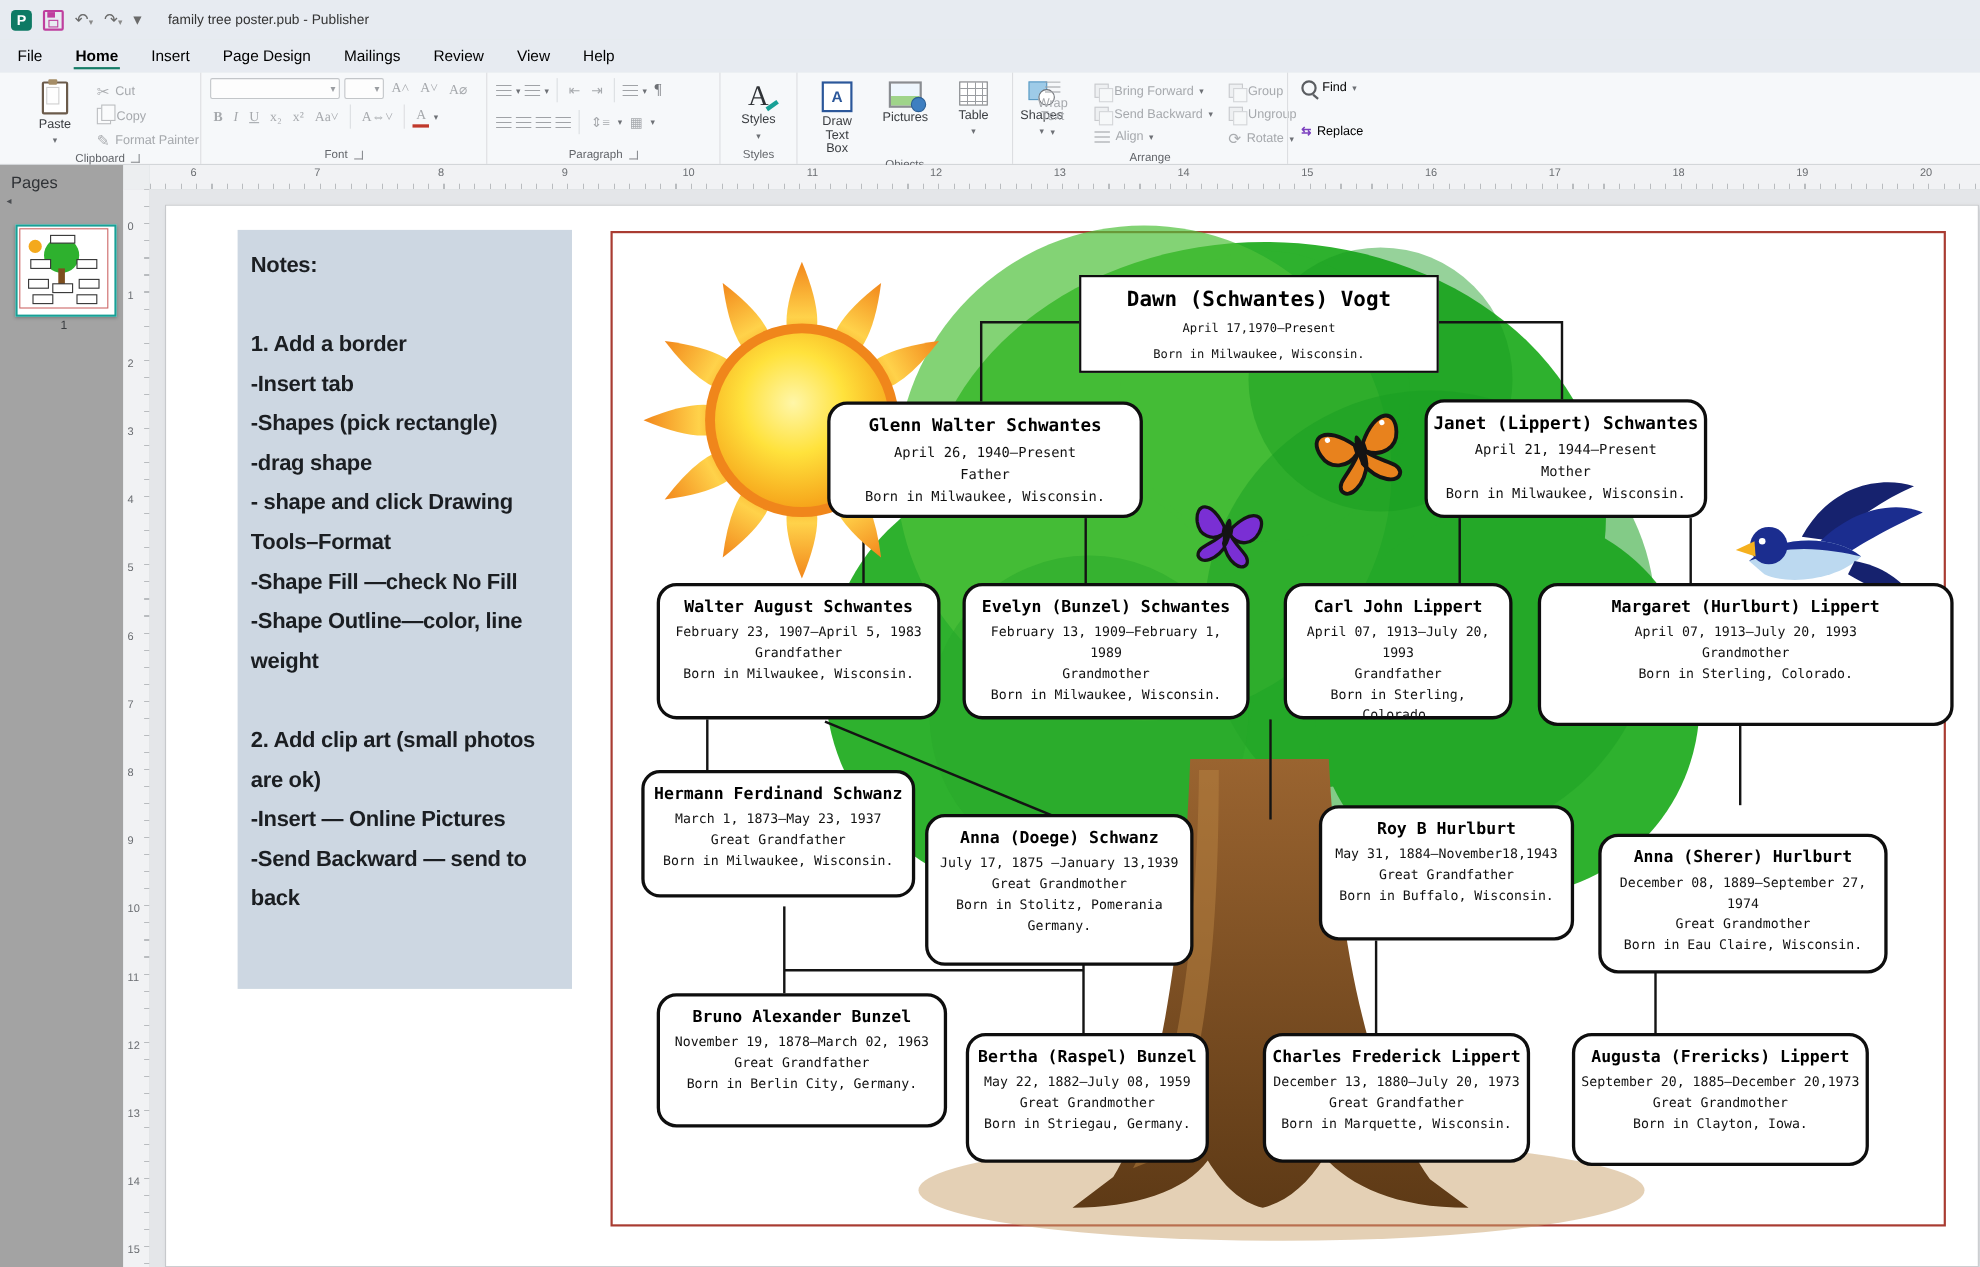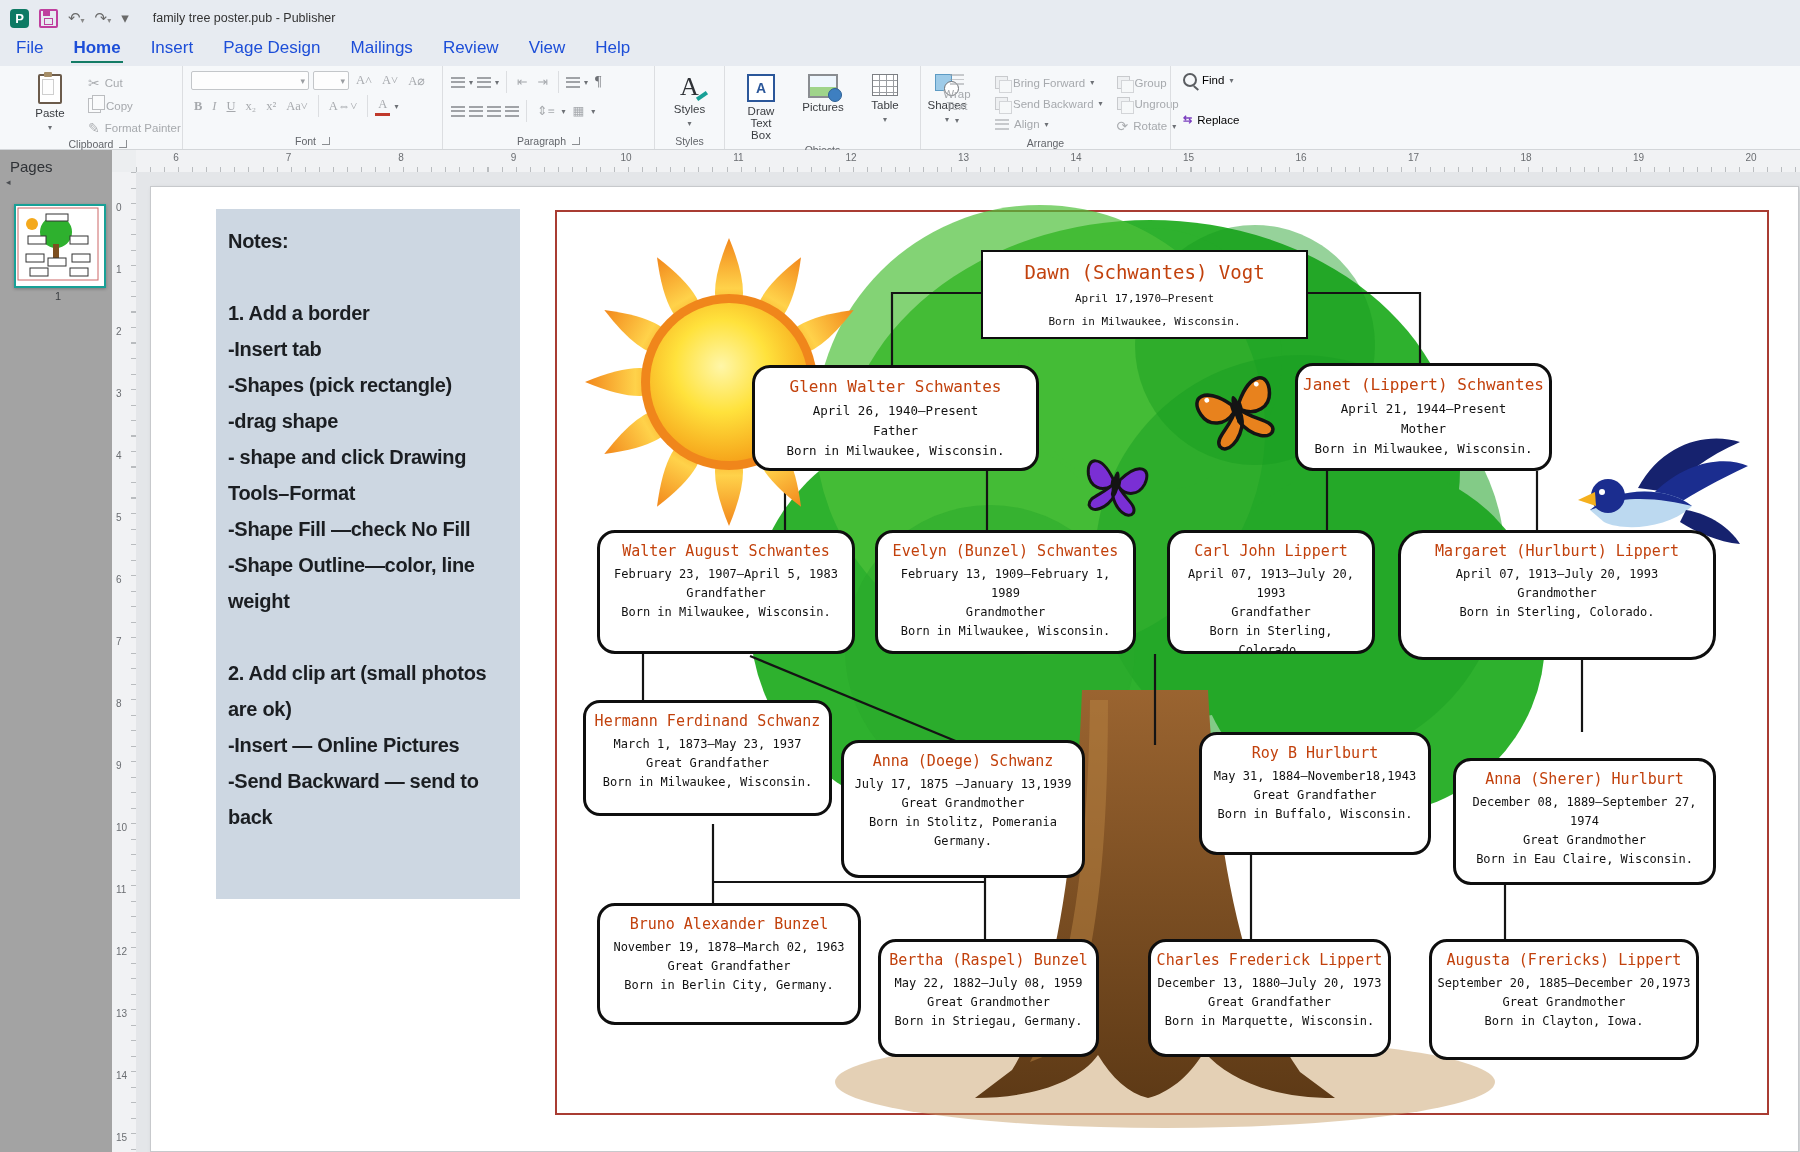--- a/index.html
+++ b/index.html
@@ -10,21 +10,21 @@
   .appicon{width:19px;height:19px;border-radius:4px;background:#0e7a64;color:#fff;font-weight:bold;font-size:13px;display:flex;align-items:center;justify-content:center;}
   .saveicon{width:15px;height:15px;border:2px solid #bf3f9e;border-radius:2px;position:relative;}
   .saveicon:before{content:"";position:absolute;left:2px;top:0;width:7px;height:5px;background:#bf3f9e;}
   .saveicon:after{content:"";position:absolute;left:3px;bottom:1px;width:7px;height:5px;border:1.5px solid #bf3f9e;}
   .qat{color:#6a6a6a;font-size:15px;cursor:default;}
   .qat .chev{font-size:8px;color:#8a8a8a;}
   .title-text{margin-left:14px;font-size:12.5px;color:#333;}
 
   
   .menubar{position:absolute;left:0;top:36px;width:1800px;height:30px;background:#e7ebf1;display:flex;align-items:flex-end;padding-left:14px;gap:26px;box-sizing:border-box;}
-  .tab{font-size:17px;color:#1d4ed8;padding:5px 2px 8px;position:relative;cursor:default;}
+  .tab{font-size:14px;color:#000000;padding:5px 2px 8px;position:relative;cursor:default;}
   .tab.active{font-weight:bold;}
   .tab.active:after{content:"";position:absolute;left:0;right:0;bottom:3px;height:2.5px;background:#147c66;}
 
   
   .ribbon{position:absolute;left:0;top:66px;width:1800px;height:84px;background:#f6f8fa;border-bottom:1px solid #d3d6d9;display:flex;box-sizing:border-box;padding-left:14px;}
   .rgroup{display:flex;flex-direction:column;height:100%;box-sizing:border-box;position:relative;}
   .rgroup + .rgroup{border-left:1px solid #dcdee1;}
   .rcontent{flex:1;display:flex;align-items:flex-start;padding:5px 8px 0;gap:6px;}
   .glabel{height:17px;font-size:10.5px;color:#62656a;text-align:center;display:flex;align-items:center;justify-content:center;gap:6px;}
   .launcher{width:7px;height:7px;border-right:1.5px solid #8b8e92;border-bottom:1.5px solid #8b8e92;display:inline-block;}
@@ -82,21 +82,21 @@
   
   .workspace{position:absolute;left:136px;top:172px;right:0;bottom:0;background:#e4e6e9;}
   .page{position:absolute;left:150px;top:186px;width:1647px;height:964px;background:#fff;border:1px solid #c7c9cc;box-shadow:2px 2px 5px rgba(0,0,0,.12);}
   .art{position:absolute;left:0;top:0;width:1800px;height:1152px;pointer-events:none;}
   .notes{position:absolute;left:216px;top:209px;width:304px;height:690px;background:#cdd7e2;box-sizing:border-box;padding:14px 12px;z-index:6;}
   .notes-line{font-size:20px;font-weight:bold;color:#1b1e22;line-height:36px;min-height:36px;letter-spacing:-.3px;}
 
   
   .person{position:absolute;background:#fff;border:3px solid #0e0e0e;border-radius:18px;box-sizing:border-box;padding:9px 5px 4px;text-align:center;font-family:"DejaVu Sans Mono","Liberation Mono",monospace;z-index:5;display:block;}
   .person.square{border-radius:0;border-width:2px;}
-  .p-name{font-weight:normal;font-size:15px;color:#c2410c;white-space:nowrap;margin-bottom:5px;}
+  .p-name{font-weight:bold;font-size:15px;color:#000000;white-space:nowrap;margin-bottom:5px;}
   .p-line{font-size:12px;line-height:19px;color:#111;}
   .tier-root .p-name{font-size:19px;}
   .tier-root .p-line{font-size:11px;line-height:21px;margin-top:2px;}
   .tier-parent .p-name{font-size:16px;}
   .tier-parent .p-line{font-size:12.5px;line-height:20px;}
 </style>
 </head>
 <body>
 
 <div class="screen">
@@ -556,21 +556,21 @@
       <div class="p-line p-dates">February 13, 1909–February 1, 1989</div>
       <div class="p-line p-rel">Grandmother</div>
       <div class="p-line p-born">Born in Milwaukee, Wisconsin.</div>
     </div>
       <div class="person tier-grand" style="left: 1167px; top: 530px; width: 208px; height: 124px;">
       <div class="p-name">Carl John Lippert</div>
       <div class="p-line p-dates">April 07, 1913–July 20, 1993</div>
       <div class="p-line p-rel">Grandfather</div>
       <div class="p-line p-born">Born in Sterling, Colorado.</div>
     </div>
-      <div class="person tier-grand" style="left: 1398px; top: 530px; width: 318px; height: 130px; border-radius: 25px;">
+      <div class="person tier-grand" style="left: 1398px; top: 530px; width: 378px; height: 130px;">
       <div class="p-name">Margaret (Hurlburt) Lippert</div>
       <div class="p-line p-dates">April 07, 1913–July 20, 1993</div>
       <div class="p-line p-rel">Grandmother</div>
       <div class="p-line p-born">Born in Sterling, Colorado.</div>
     </div>
       <div class="person tier-great" style="left: 583px; top: 700px; width: 249px; height: 116px; border-radius: 17px;">
       <div class="p-name">Hermann Ferdinand Schwanz</div>
       <div class="p-line p-dates">March 1, 1873–May 23, 1937</div>
       <div class="p-line p-rel">Great Grandfather</div>
       <div class="p-line p-born">Born in Milwaukee, Wisconsin.</div>

